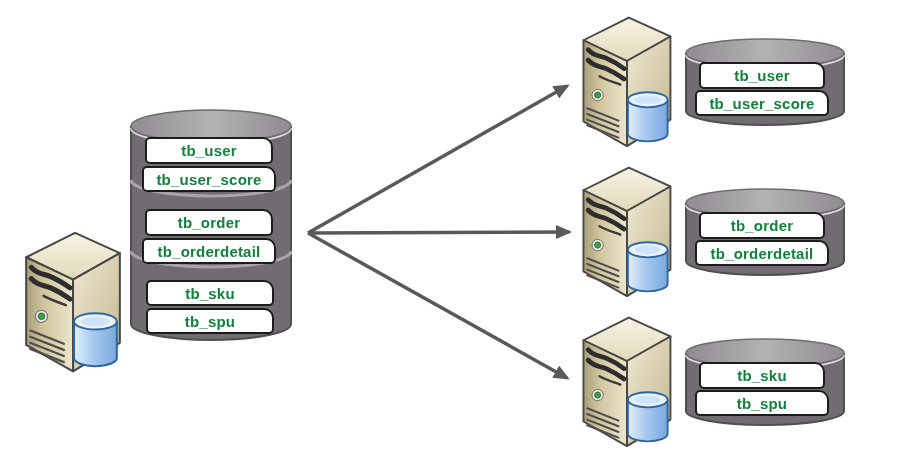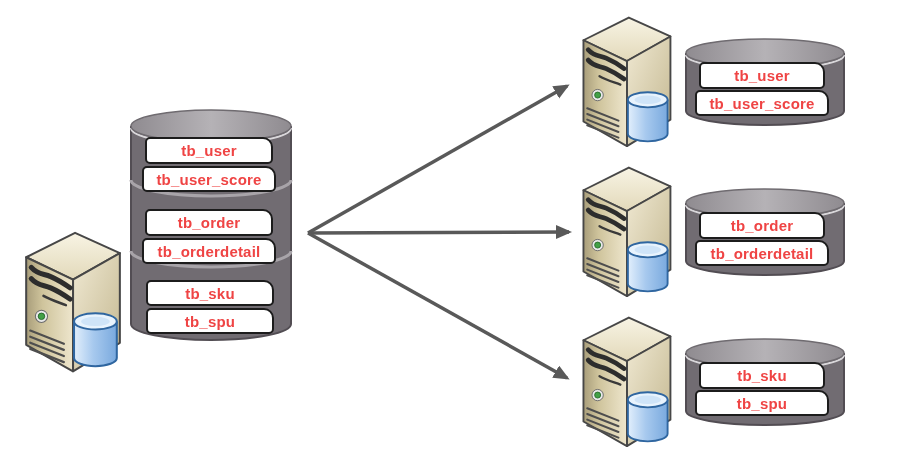--- a/index.html
+++ b/index.html
@@ -9,21 +9,21 @@
   }
   .abs{position:absolute;}
   svg.icon{position:absolute;display:block;}
   .db{position:absolute;}
   .db > svg{position:absolute;left:0;top:0;width:100%;height:100%;}
   .tbl{
     position:absolute;box-sizing:border-box;
     background:#ffffff;border:2px solid #1c1c1c;
     border-radius:5px 10px 5px 5px;
     display:flex;align-items:center;justify-content:center;
-    font-weight:700;font-size:15px;color:#ef4444;letter-spacing:.2px;
+    font-weight:700;font-size:15px;color:#15803d;letter-spacing:.2px;
     white-space:nowrap;
   }
   .arrows{position:absolute;left:0;top:0;width:910px;height:461px;}
   .hidden-defs{position:absolute;width:0;height:0;overflow:hidden;}
 </style>
 </head>
 <body>
 
 <div class="canvas">
 

